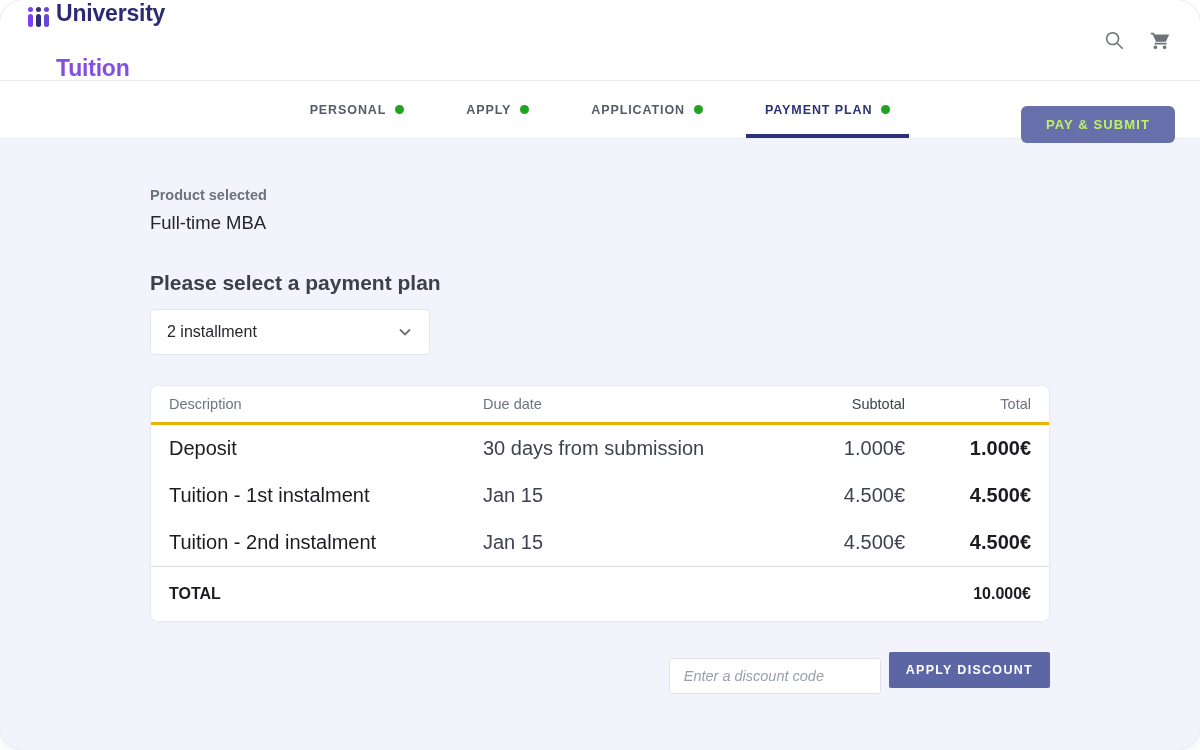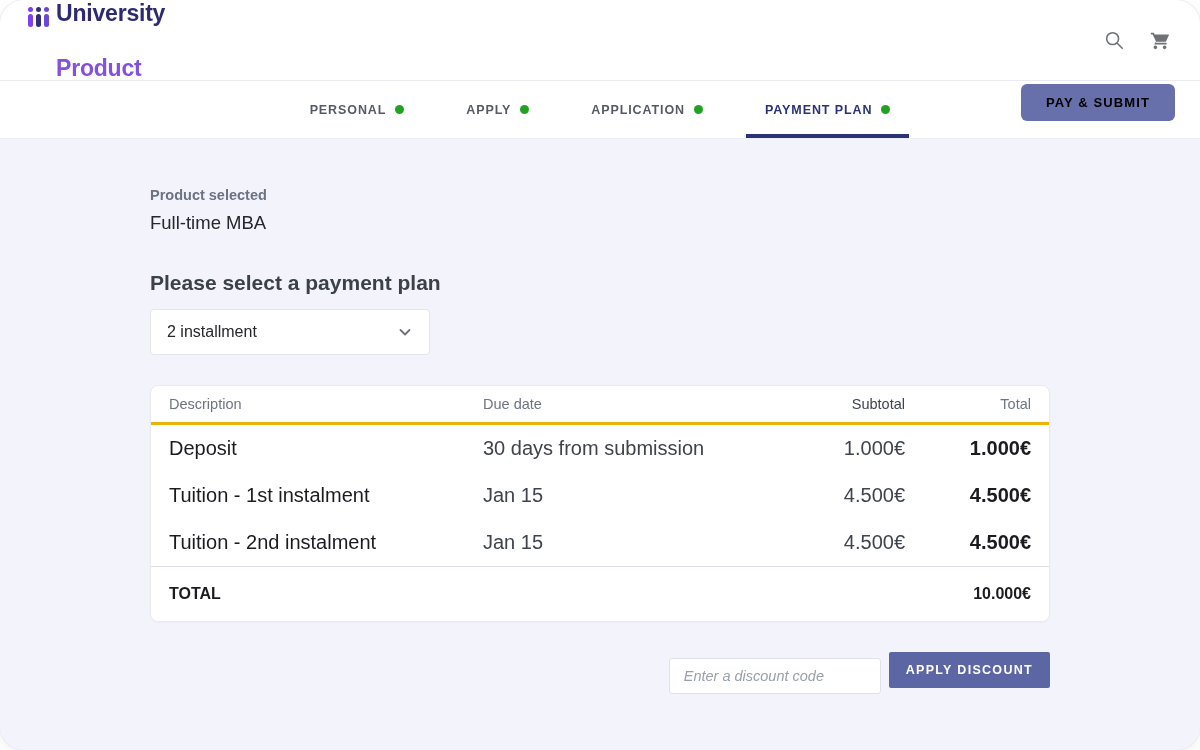--- a/index.html
+++ b/index.html
@@ -38,22 +38,22 @@
   .tabs{ display:flex; height:100%; }
   .tab{
     display:flex; align-items:center; gap:9px; padding:0 19px; margin:0 12px;
     font-size:12.5px; font-weight:bold; letter-spacing:.9px; color:#555b66;
     border-bottom:4px solid transparent; border-top:4px solid transparent;
     cursor:pointer; white-space:nowrap;text-align:right;
   }
   .tab.active{ color:#2b3277; border-bottom-color:#2b3277; }
   .status-dot{ width:9px; height:9px; border-radius:50%; background:#22a222; }
   .cta{
-    position:absolute; right:25px; top:3px; height:37px; padding:0 25px;
-    background:#6770ab; color:#000000; border:none; border-radius:6px;
+    position:absolute; right:25px; top:25px; height:37px; padding:0 25px;
+    background:#6770ab; color:#bef264; border:none; border-radius:6px;
     font-family:"Liberation Sans", sans-serif;
     font-size:13px; font-weight:bold; letter-spacing:1.1px; cursor:pointer;
   }
 
   
   main{ padding:48px 150px 0 150px; }
   .product-label{ color:#6b7280; font-weight:bold; font-size:14.5px; }
   .product-value{ color:#26272b; font-size:18.5px; margin-top:9px; }
   .plan-label{ margin-top:37px; font-weight:bold; color:#3c4049; font-size:21px; }
   .select{
@@ -112,21 +112,21 @@
             <span class="dot"></span>
             <span class="bar"></span>
           </div>
         <div class="logo-i violet">
             <span class="dot"></span>
             <span class="bar"></span>
           </div>
       </div>
       <div class="logo-text">
         <span class="logo-line1">University</span>
-        <span class="logo-line2">Product</span>
+        <span class="logo-line2">Tuition</span>
       </div>
     </div>
     <div class="header-actions">
       <span class="icon-btn">
         <svg width="22" height="22" viewBox="0 0 24 24" fill="none" stroke="#6f7277" stroke-width="1.7" stroke-linecap="round">
           <circle cx="10.5" cy="10.5" r="6.5"></circle>
           <line x1="15.5" y1="15.5" x2="21" y2="21"></line>
         </svg>
       </span>
       <span class="icon-btn">

